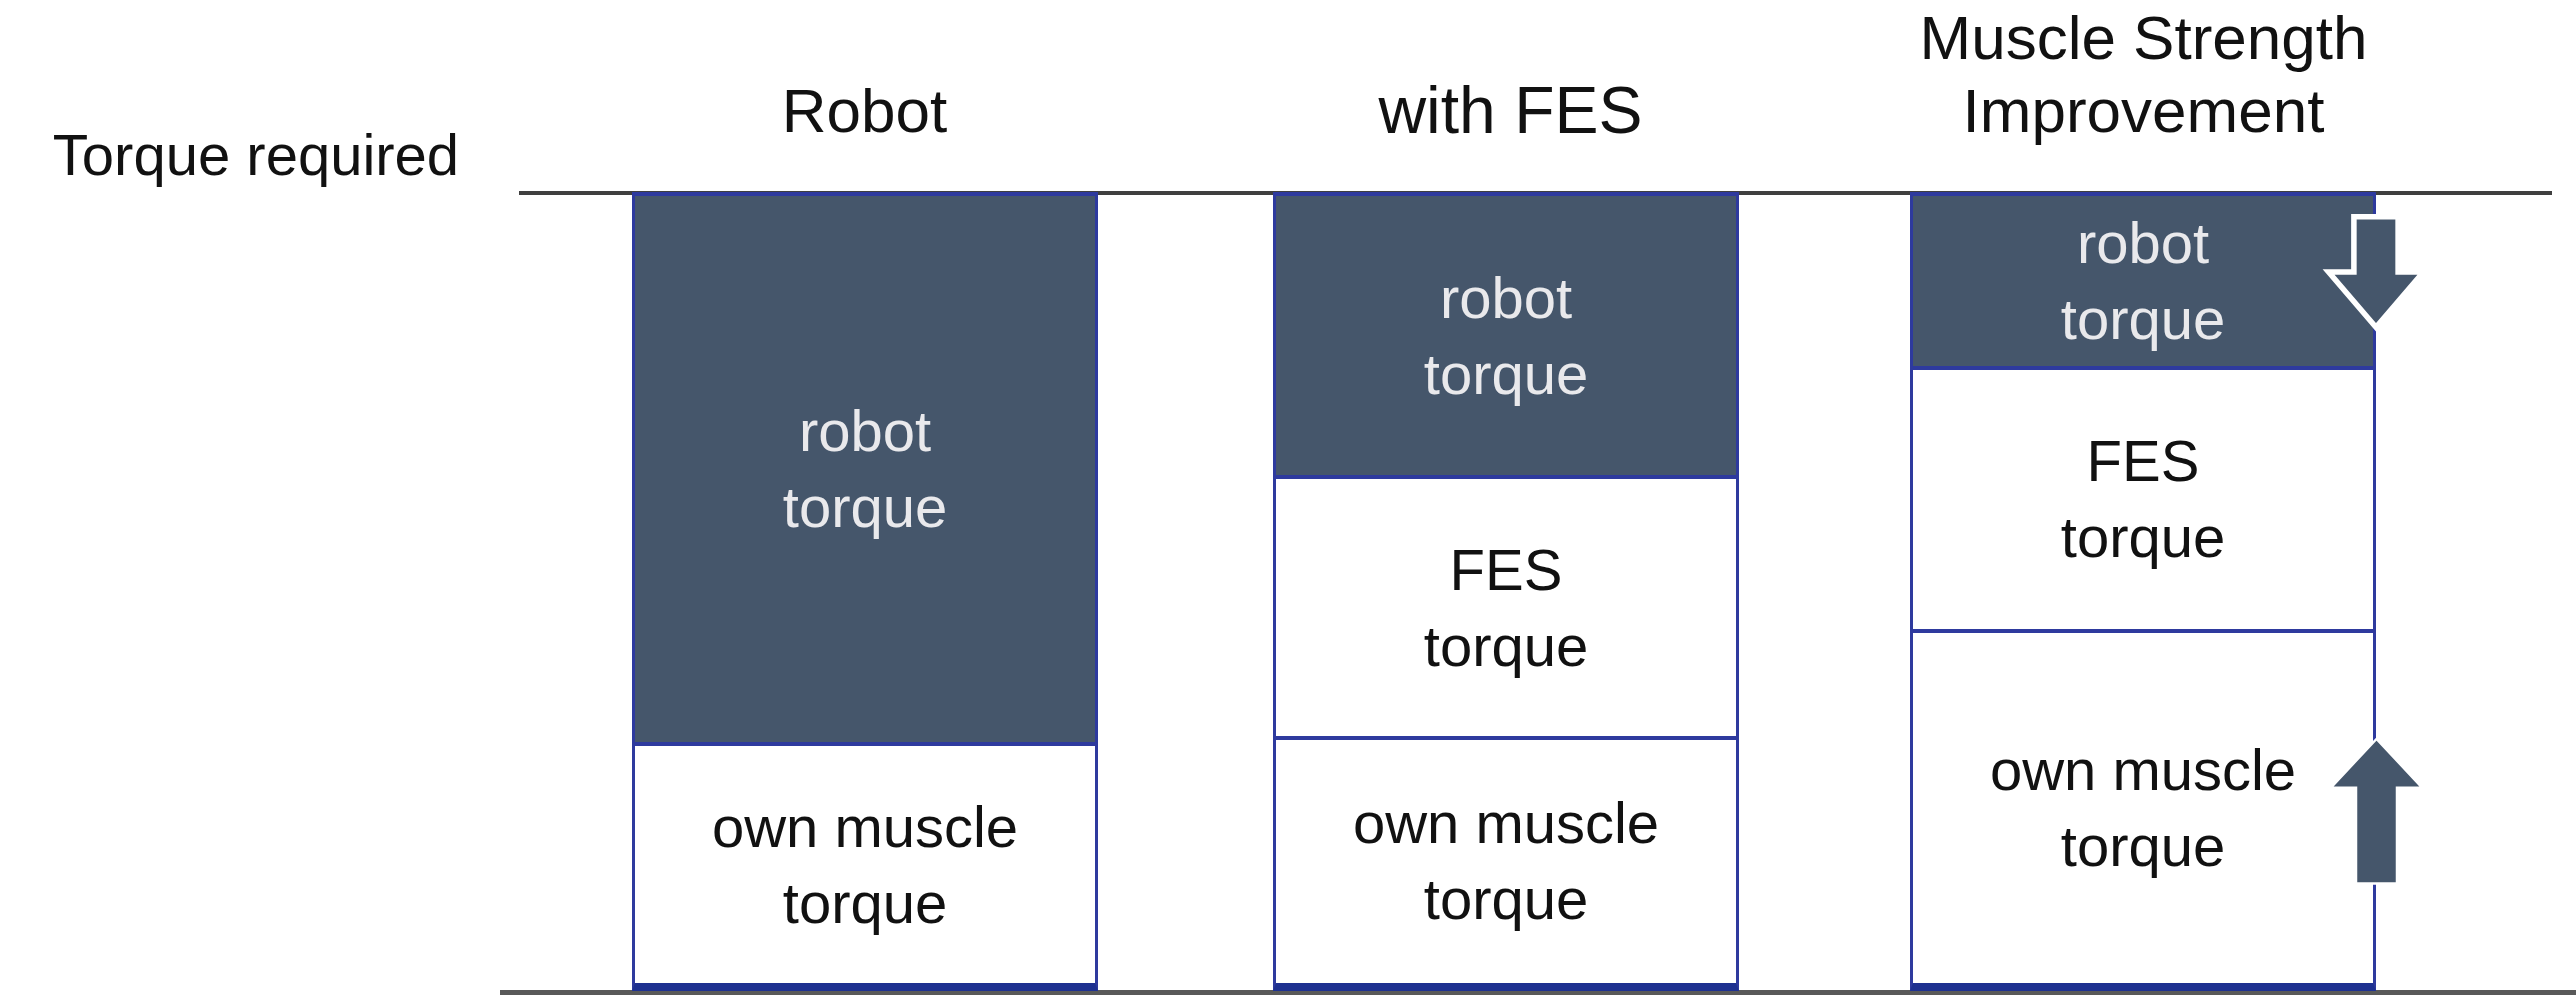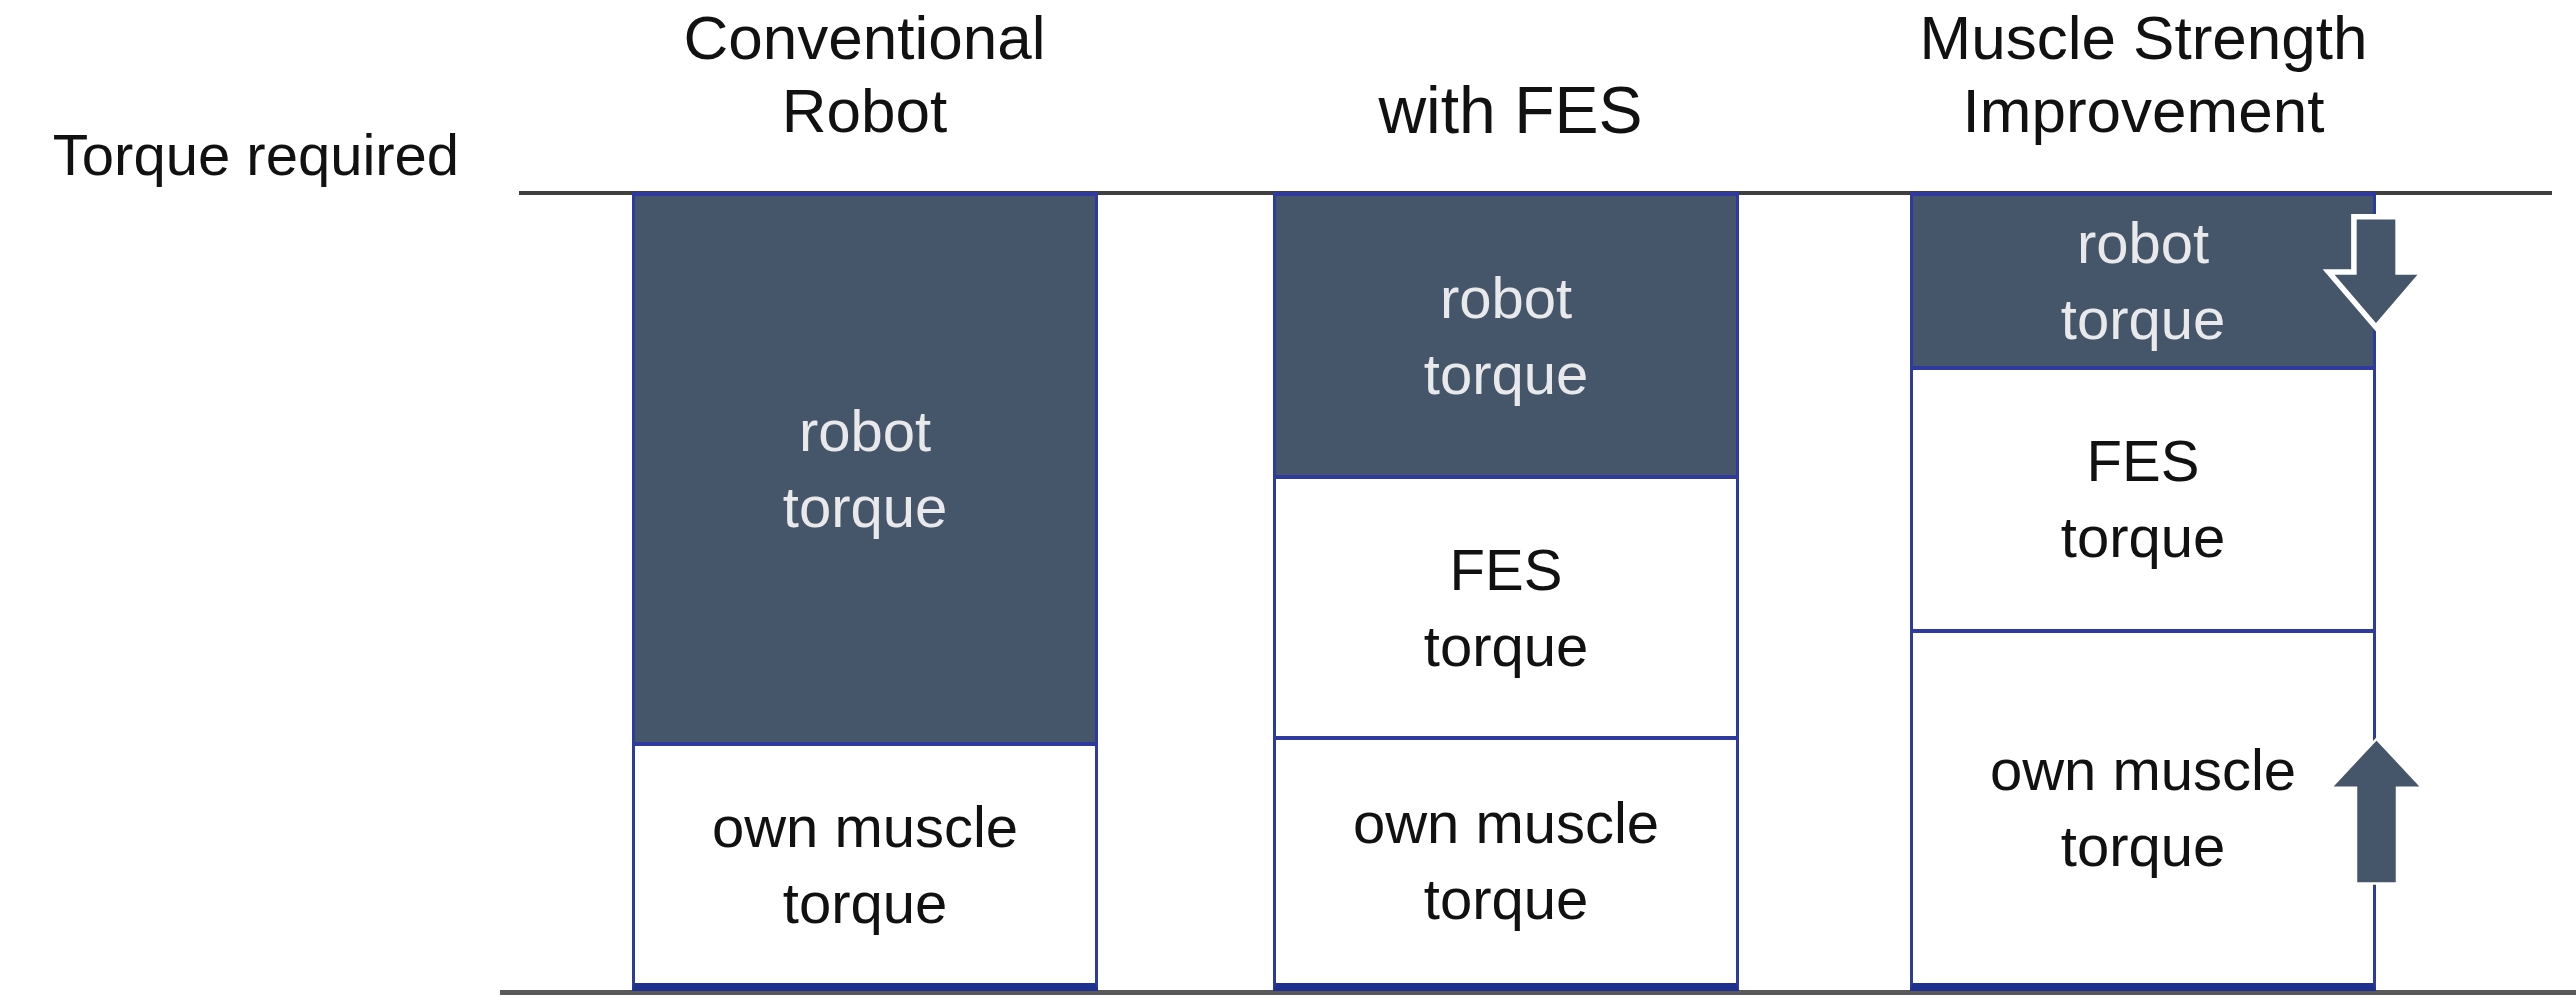--- a/index.html
+++ b/index.html
@@ -70,21 +70,20 @@
 <div class="figure">
 
   <div class="left-label">
     <div>Torque required</div>
   </div>
 
   <div class="hline top"></div>
   <div class="hline bottom"></div>
 
   <div class="col-header c1">
-    <div>Conventional</div>
     <div>Robot</div>
   </div>
   <div class="col-header c3">
     <div>Muscle Strength</div>
     <div>Improvement</div>
   </div>
   <div class="col-header c2 col-header--large">
     <div>with FES</div>
     <div></div>
   </div>

